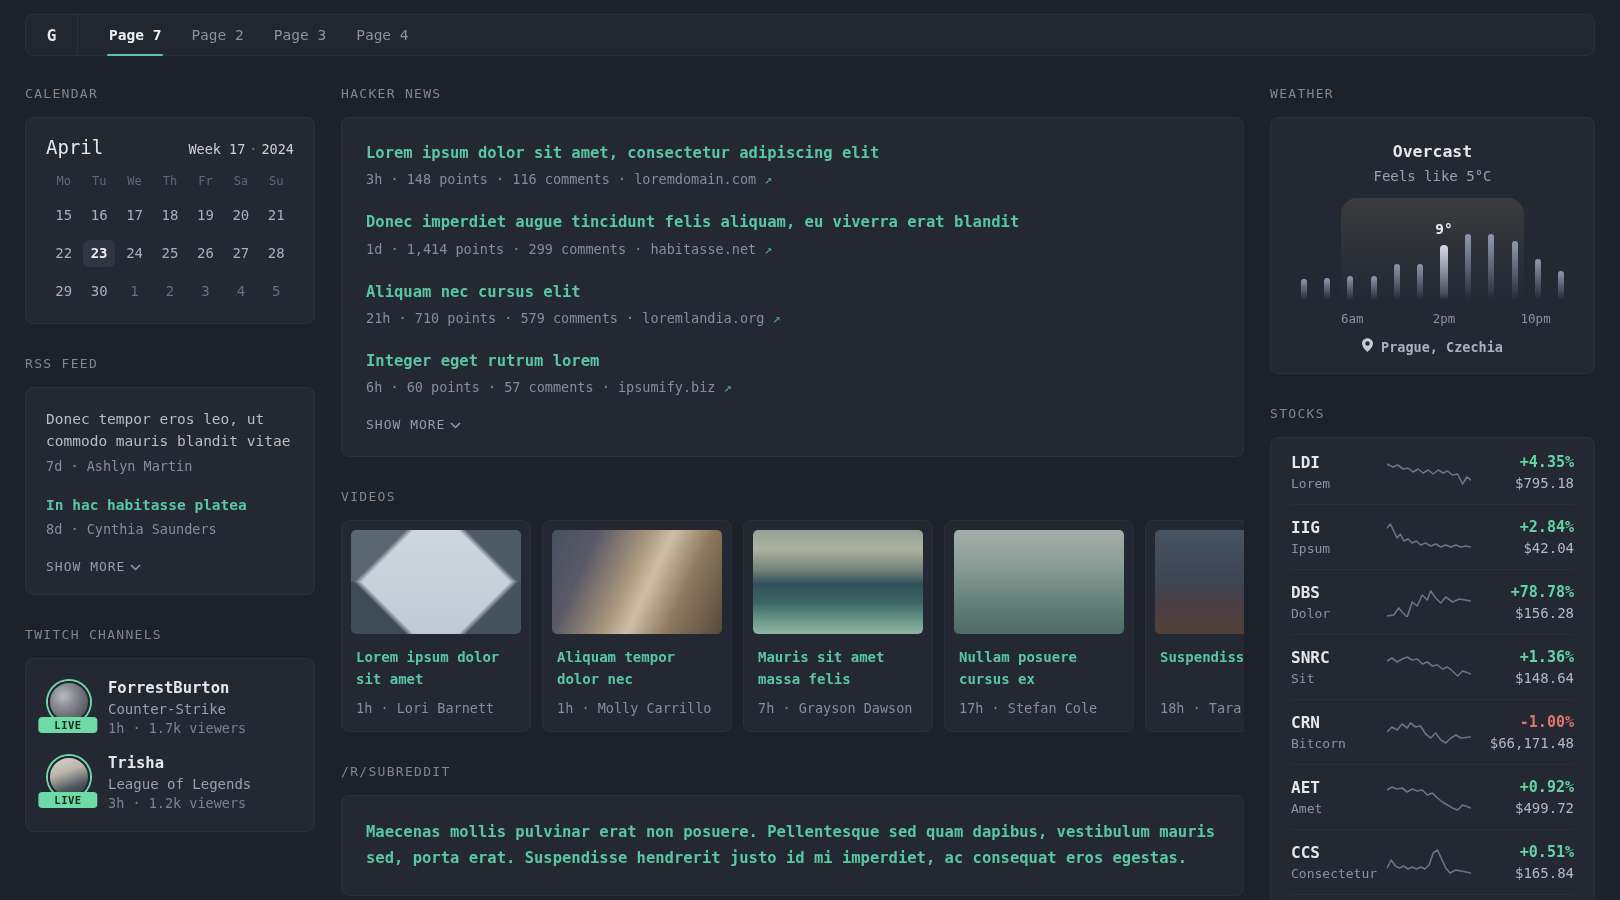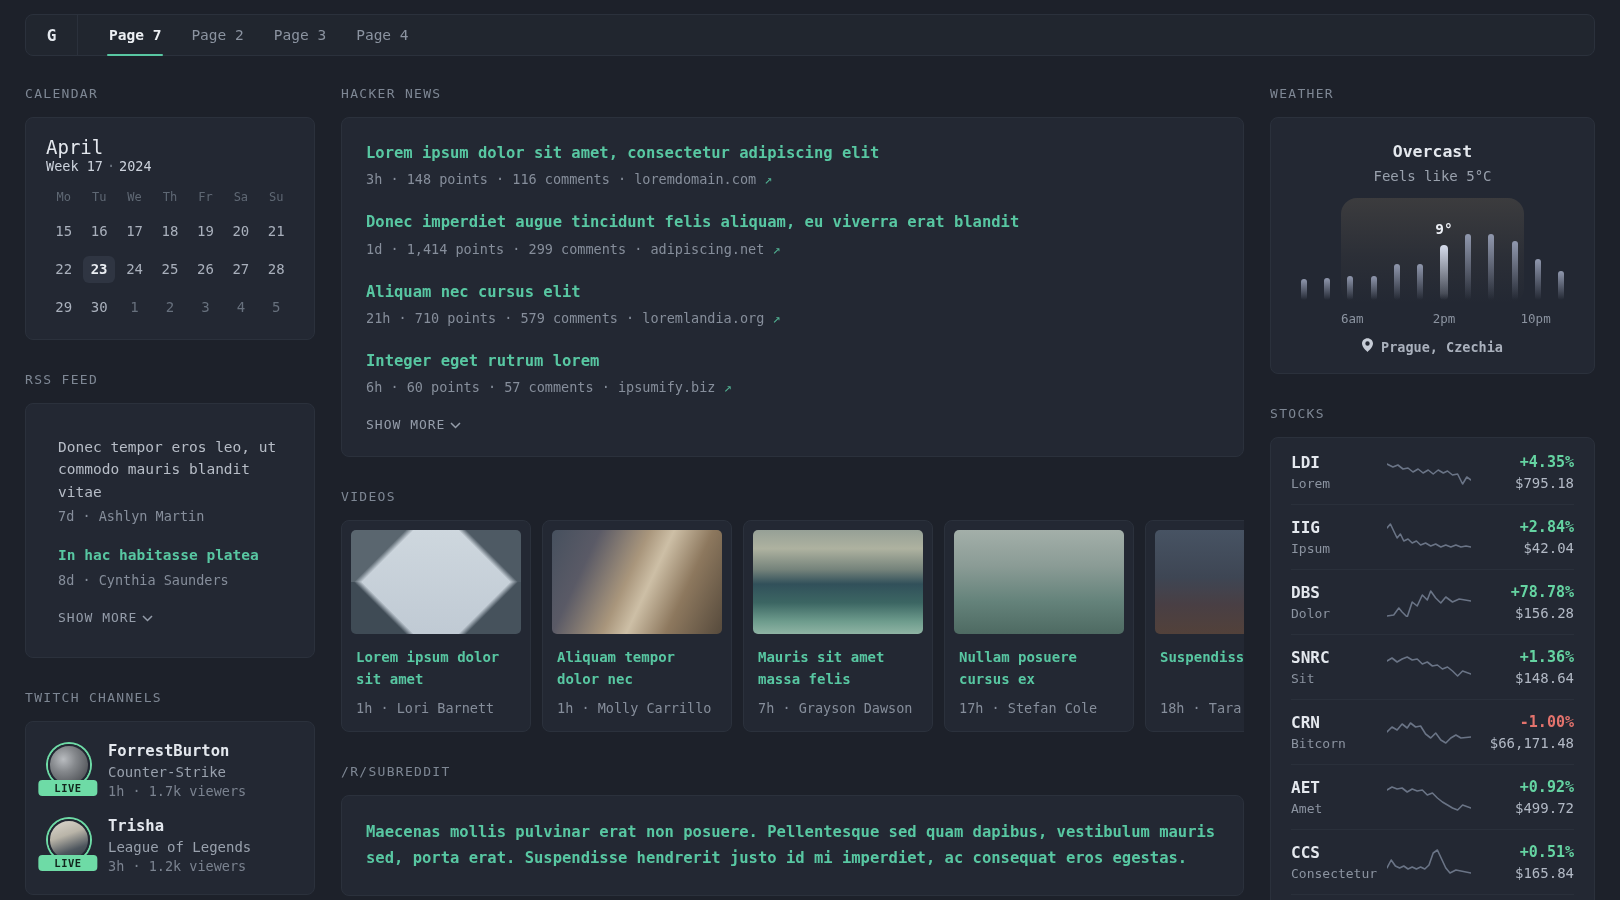--- a/index.html
+++ b/index.html
@@ -57,35 +57,35 @@
   .widget-title {
     font-size:13px; color:var(--title); letter-spacing:1.3px;
     margin-bottom:16px; font-weight:500;
   }
   .card {
     background:var(--card); border:1px solid var(--border); border-radius:8px;
   }
 
   
   .calendar-card { padding:18px 20px 18px; }
-  .cal-header { display:flex; justify-content:space-between; align-items:baseline; margin-bottom:16px;flex-direction:column; }
+  .cal-header { display:flex; justify-content:space-between; align-items:baseline; margin-bottom:16px; }
   .cal-month { font-size:19px; color:var(--white); font-weight:500; }
   .cal-week { font-size:13.5px; color:#ccd2dc; font-weight:500; }
   .cal-dot { color:var(--dimmer); margin:0 4px; }
   .cal-grid { display:grid; grid-template-columns:repeat(7,1fr); row-gap:11px; }
   .cal-dow { font-size:12px; color:#5f6874; text-align:center; margin-bottom:3px; }
   .cal-day { font-size:14px; color:#a9b0bc; text-align:center; height:27px; line-height:27px; }
   .cal-day.dim { color:#67707d; }
   .cal-day.today {
     background:#2f3542; border-radius:6px; color:#e9ecf1; font-weight:700;
     width:32px; margin:0 auto;
   }
 
   
-  .rss-card { padding:32px; }
+  .rss-card { padding:20px; }
   .feed-item + .feed-item { margin-top:20px; }
   .feed-title {
     display:block; color:var(--accent); font-size:14.5px; font-weight:600;
     line-height:1.55; cursor:pointer;
   }
   .feed-title.read { color:#b7bdc7; font-weight:400; }
   .feed-meta { color:var(--dim); font-size:13.5px; margin-top:5px; }
   .show-more {
     margin-top:22px; color:#959daa; font-size:13px; letter-spacing:1px;
     display:flex; align-items:center; gap:5px; cursor:pointer; width:max-content;
@@ -305,21 +305,21 @@
       <section class="widget">
         <div class="widget-title">HACKER NEWS</div>
         <div class="card hn-card">
           <div id="hn-items">
               <div class="hn-item">
                 <a class="hn-title">Lorem ipsum dolor sit amet, consectetur adipiscing elit</a>
                 <div class="hn-meta"><span>3h · 148 points · 116 comments · </span><a>loremdomain.com</a><span class="ext-arrow"> ↗</span></div>
               </div>
               <div class="hn-item">
                 <a class="hn-title">Donec imperdiet augue tincidunt felis aliquam, eu viverra erat blandit</a>
-                <div class="hn-meta"><span>1d · 1,414 points · 299 comments · </span><a>adipiscing.net</a><span class="ext-arrow"> ↗</span></div>
+                <div class="hn-meta"><span>1d · 1,414 points · 299 comments · </span><a>habitasse.net</a><span class="ext-arrow"> ↗</span></div>
               </div>
               <div class="hn-item">
                 <a class="hn-title">Aliquam nec cursus elit</a>
                 <div class="hn-meta"><span>21h · 710 points · 579 comments · </span><a>loremlandia.org</a><span class="ext-arrow"> ↗</span></div>
               </div>
               <div class="hn-item">
                 <a class="hn-title">Integer eget rutrum lorem</a>
                 <div class="hn-meta"><span>6h · 60 points · 57 comments · </span><a>ipsumify.biz</a><span class="ext-arrow"> ↗</span></div>
               </div>
             </div>

